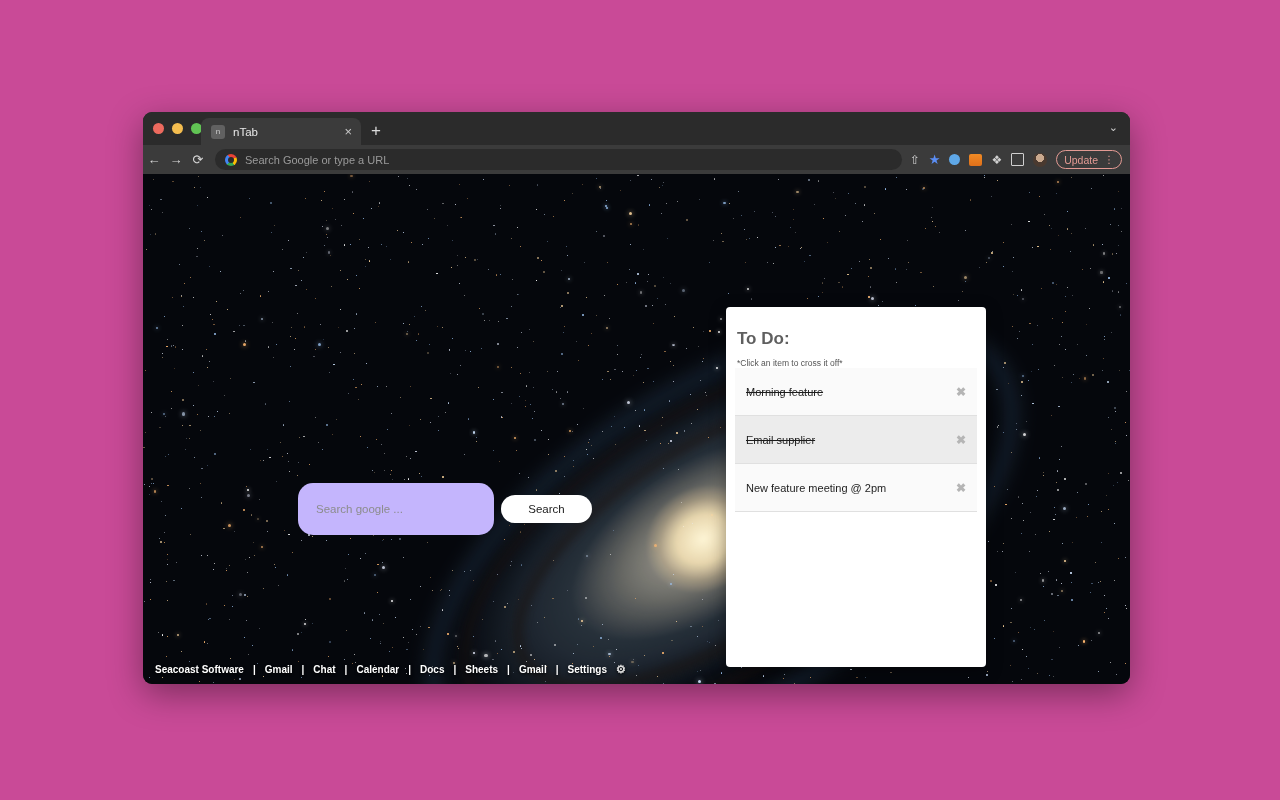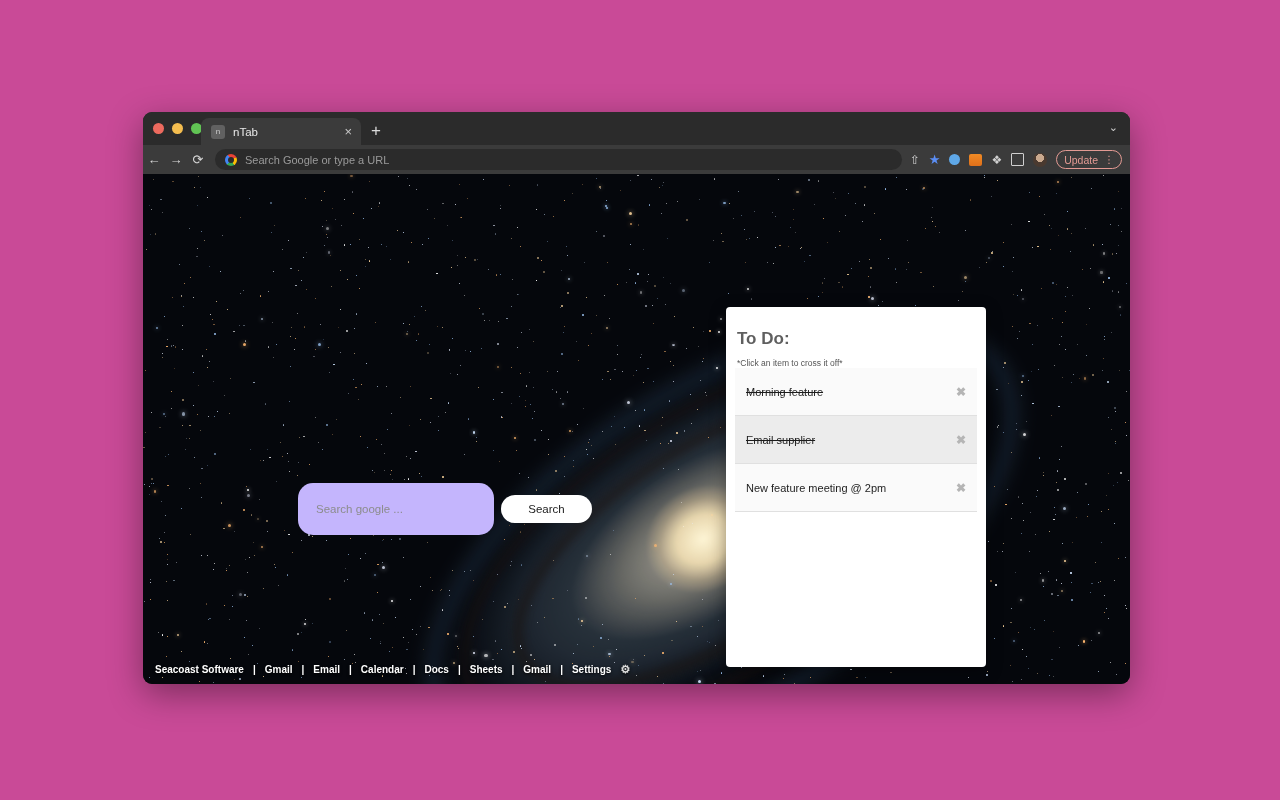--- a/index.html
+++ b/index.html
@@ -1746,21 +1746,21 @@
           <span class="todo-delete">✖</span>
         </div>
       </div>
     </div>
 
     <div id="bottom-bar">
       <span class="bl-item">Seacoast Software</span>
       <span class="bl-sep">|</span>
       <span class="bl-item">Gmail</span>
       <span class="bl-sep">|</span>
-      <span class="bl-item">Email</span>
+      <span class="bl-item">Chat</span>
       <span class="bl-sep">|</span>
       <span class="bl-item">Calendar</span>
       <span class="bl-sep">|</span>
       <span class="bl-item">Docs</span>
       <span class="bl-sep">|</span>
       <span class="bl-item">Sheets</span>
       <span class="bl-sep">|</span>
       <span class="bl-item">Gmail</span>
       <span class="bl-sep">|</span>
       <span class="bl-item">Settings</span>

